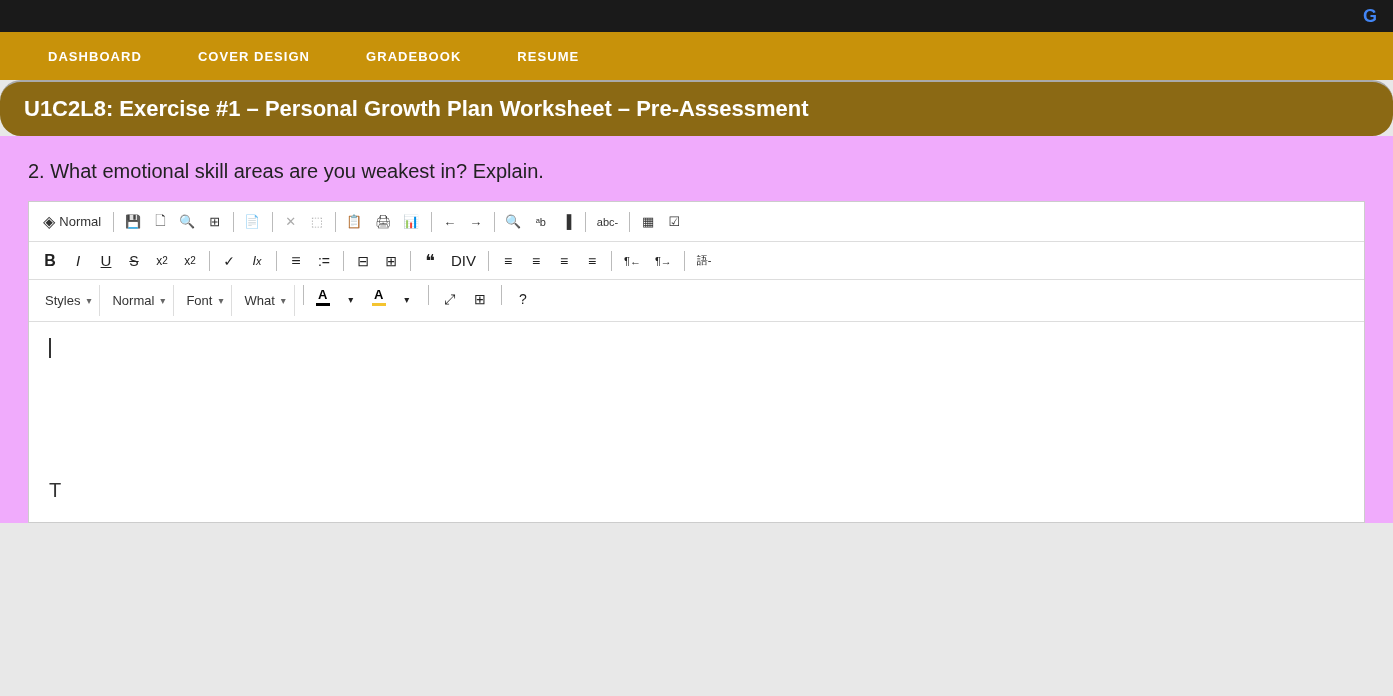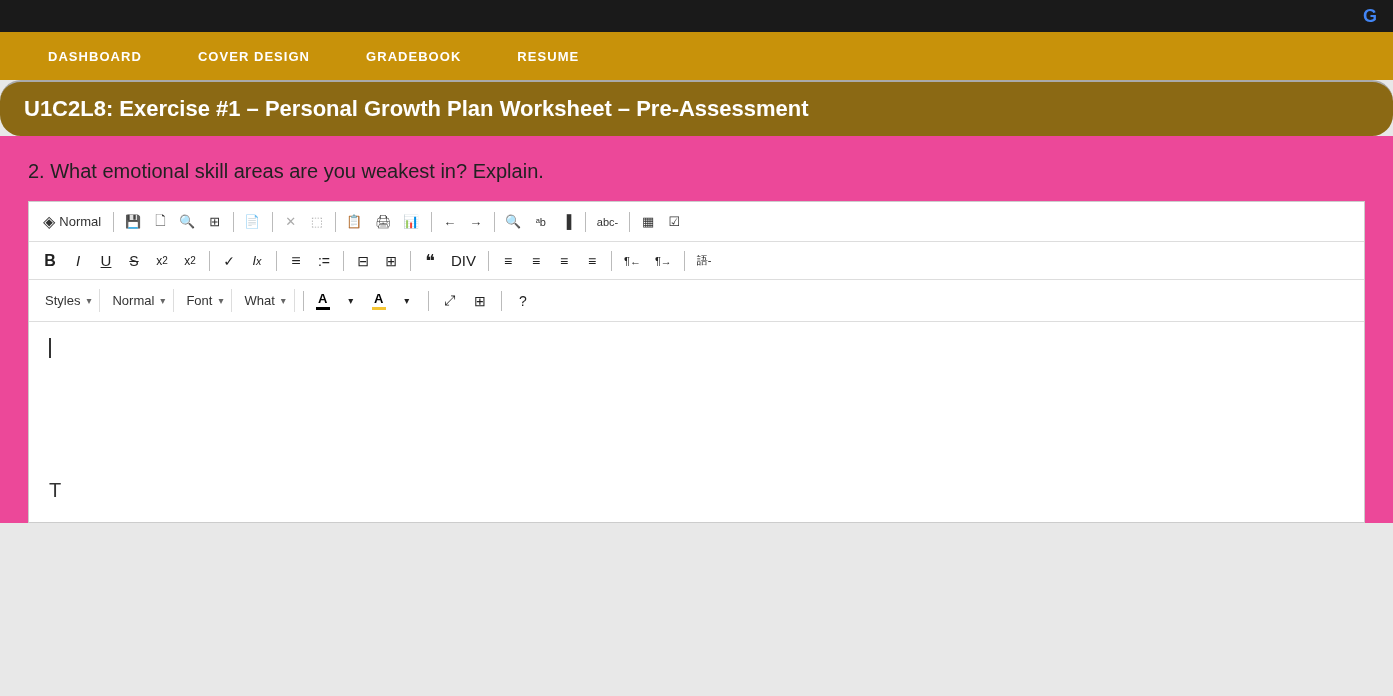--- a/index.html
+++ b/index.html
@@ -56,21 +56,21 @@
       padding: 14px 24px;
       color: #fff;
       font-size: 22px;
       font-weight: bold;
       border-top: 2px solid #aaa;
       border-radius: 21px;
     }
 
     
     .content {
-      background: #ec4899;
+      background: #f0abfc;
       padding: 24px 28px 0 28px;
     }
 
     .question-text {
       font-size: 20px;
       color: #222;
       margin-bottom: 18px;
       font-weight: normal;
     }
 
@@ -154,21 +154,20 @@
       height: 28px;
     }
     .fmt-btn.bold { font-weight: bold; font-size: 16px; }
     .fmt-btn.italic { font-style: italic; font-size: 15px; }
     .fmt-btn.underline { text-decoration: underline; font-size: 15px; }
     .fmt-btn.strikethrough { text-decoration: line-through; font-size: 14px; }
 
     
     .toolbar-row-3 {
       display: flex;
-      align-items: center;
       padding: 5px 8px;
       border-bottom: 1px solid #ddd;
       flex-wrap: nowrap;
       gap: 4px;
       min-height: 42px;
     }
 
     .toolbar-select {
       display: inline-flex;
       align-items: center;

